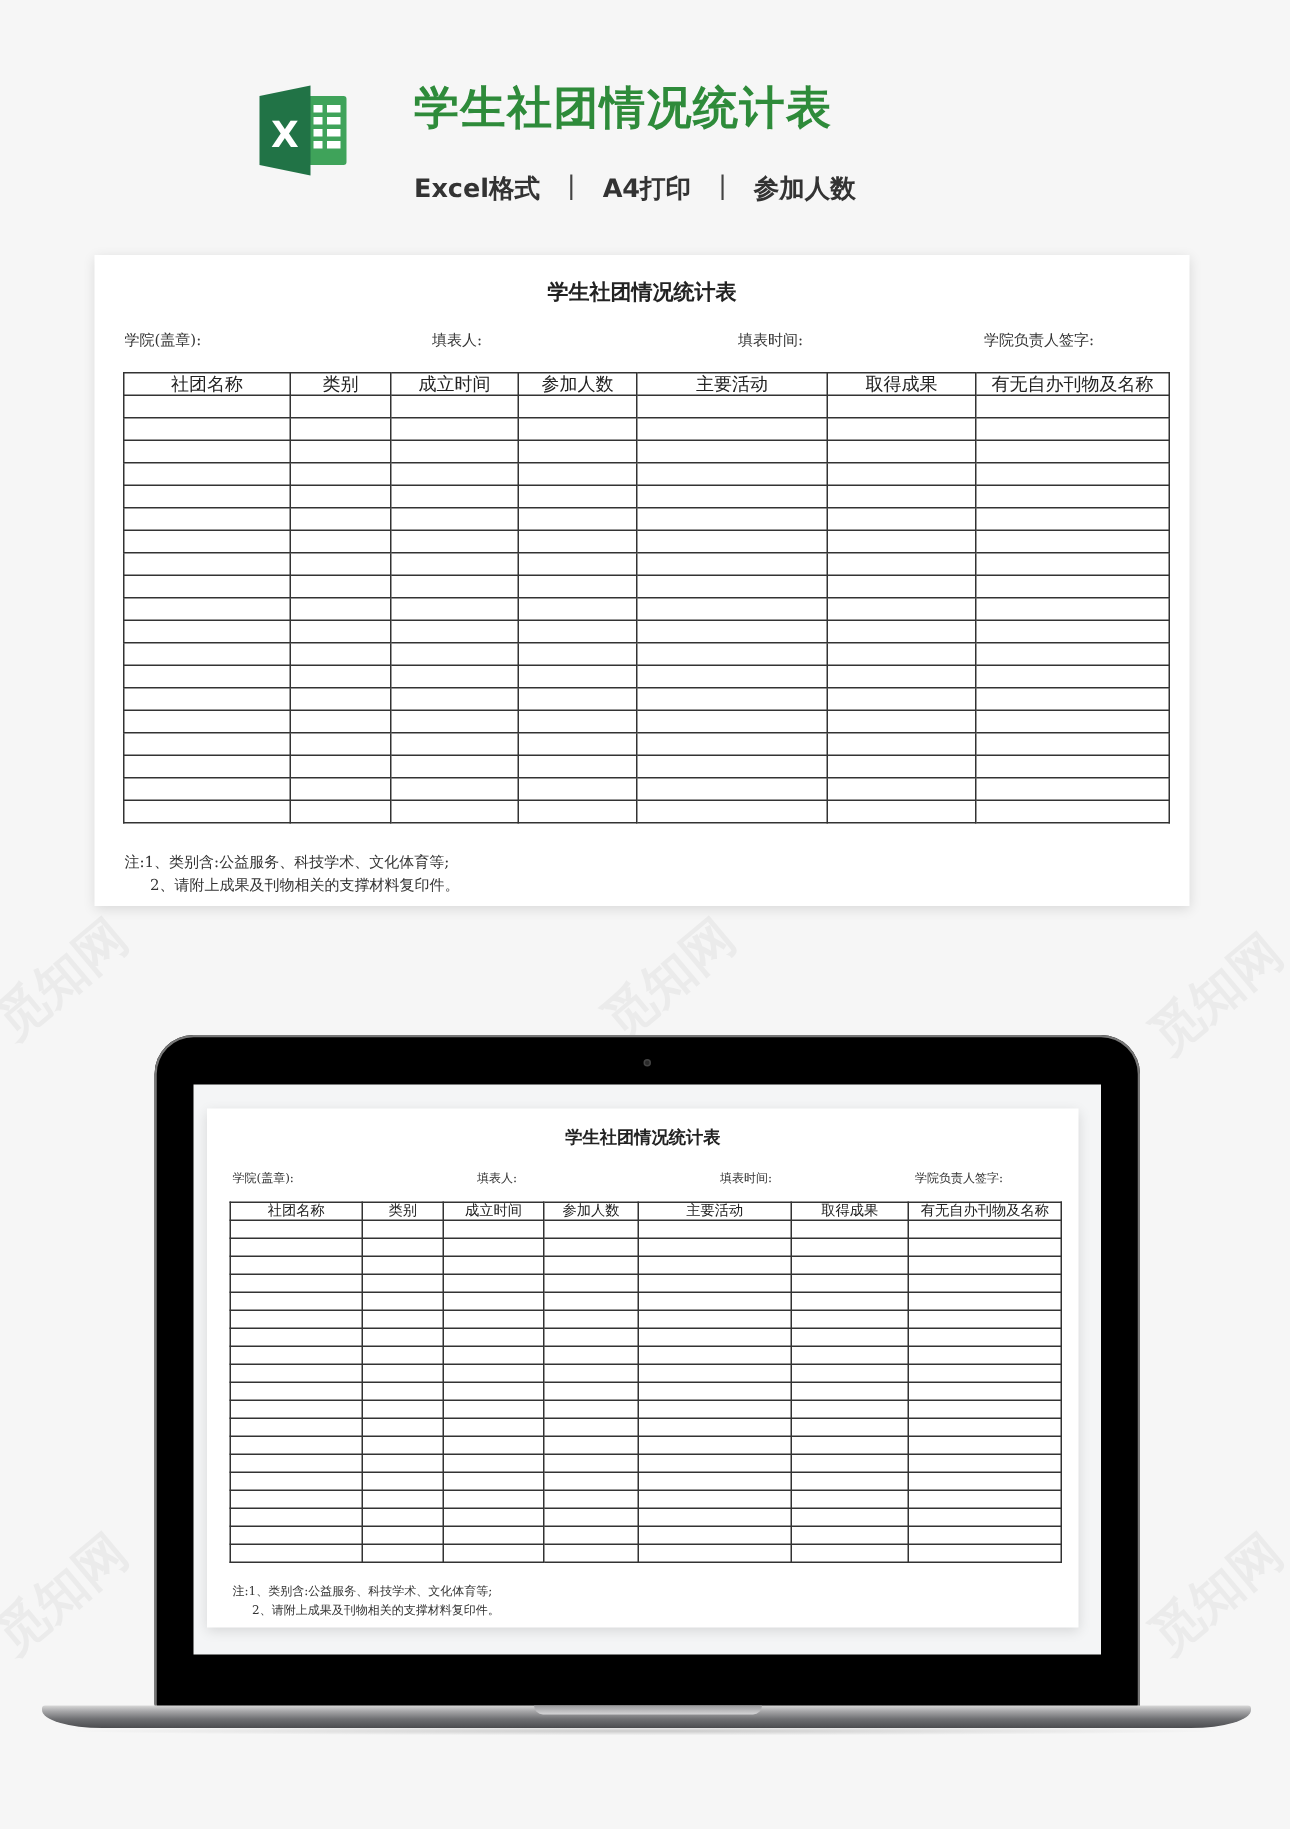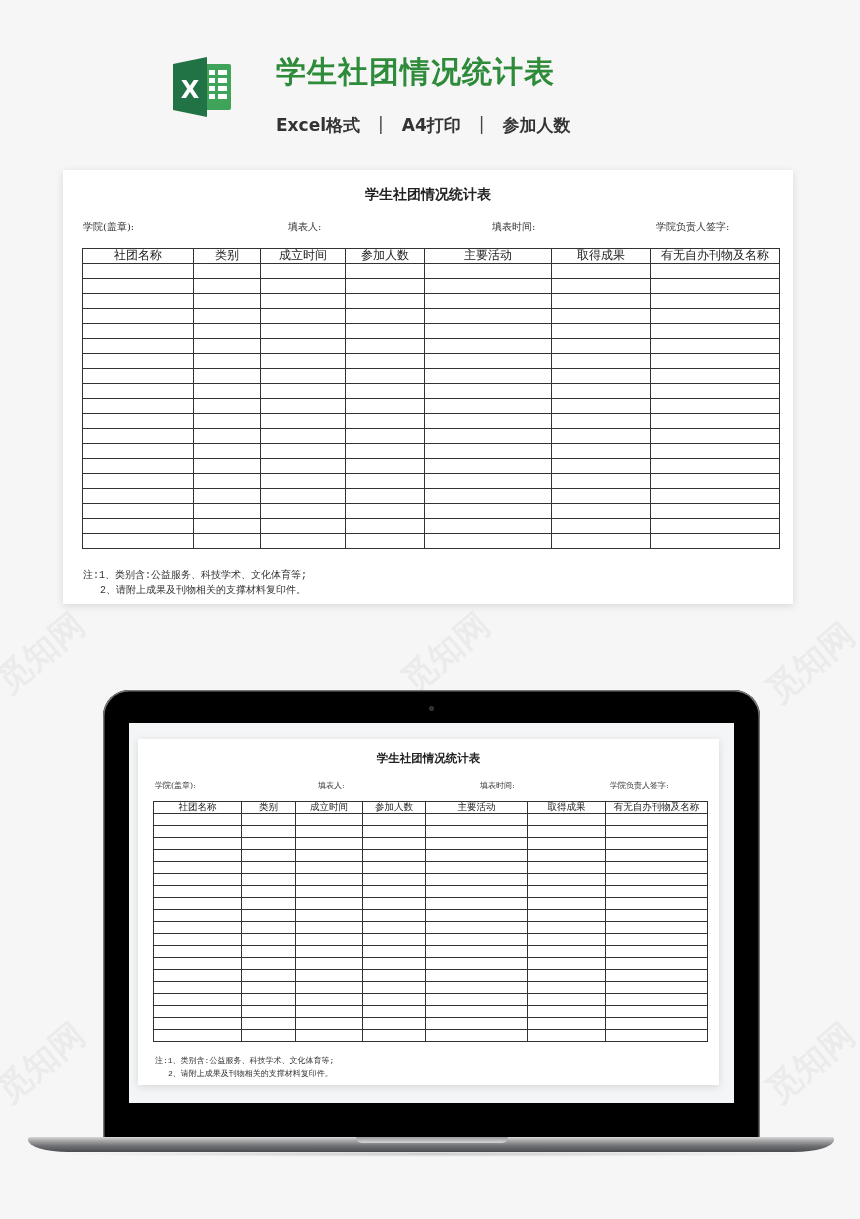--- a/index.html
+++ b/index.html
@@ -31,26 +31,26 @@
   }
 
   
   .sheet {
     position: absolute; background: #fff;
     box-shadow: 0 2px 8px rgba(0,0,0,0.12);
     font-family: "DejaVu Serif", serif; color: #222;
   }
   .sheet .s-title { position: absolute; left: 0; right: 0; text-align: center; font-weight: bold; font-family: "DejaVu Sans", sans-serif; }
   .sheet .meta { position: absolute; white-space: nowrap; color: #333; text-align: right; }
-  .sheet table { position: absolute; border-collapse: collapse; table-layout: fixed; font-family: Liberation Mono, monospace; }
+  .sheet table { position: absolute; border-collapse: collapse; table-layout: fixed; }
   .sheet td, .sheet th {
     border: 1px solid #333; font-weight: normal; text-align: center; padding: 0;
     overflow: hidden; white-space: nowrap;
   }
-  .sheet .note { position: absolute; white-space: nowrap; color: #333; font-family: Liberation Mono, monospace; }
+  .sheet .note { position: absolute; white-space: nowrap; color: #333; }
 
   
   #sheet1 { left: 63px; top: 170px; width: 730px; height: 434px; }
   #sheet1 .s-title { top: 16px; font-size: 14px; }
   #sheet1 .meta { top: 50px; font-size: 10px; }
   #sheet1 table { left: 19px; top: 78px; width: 697px; }
   #sheet1 th { height: 15px; font-size: 12px; line-height: 13px; }
   #sheet1 td { height: 15px; }
   #sheet1 .note { font-size: 10px; }
 

